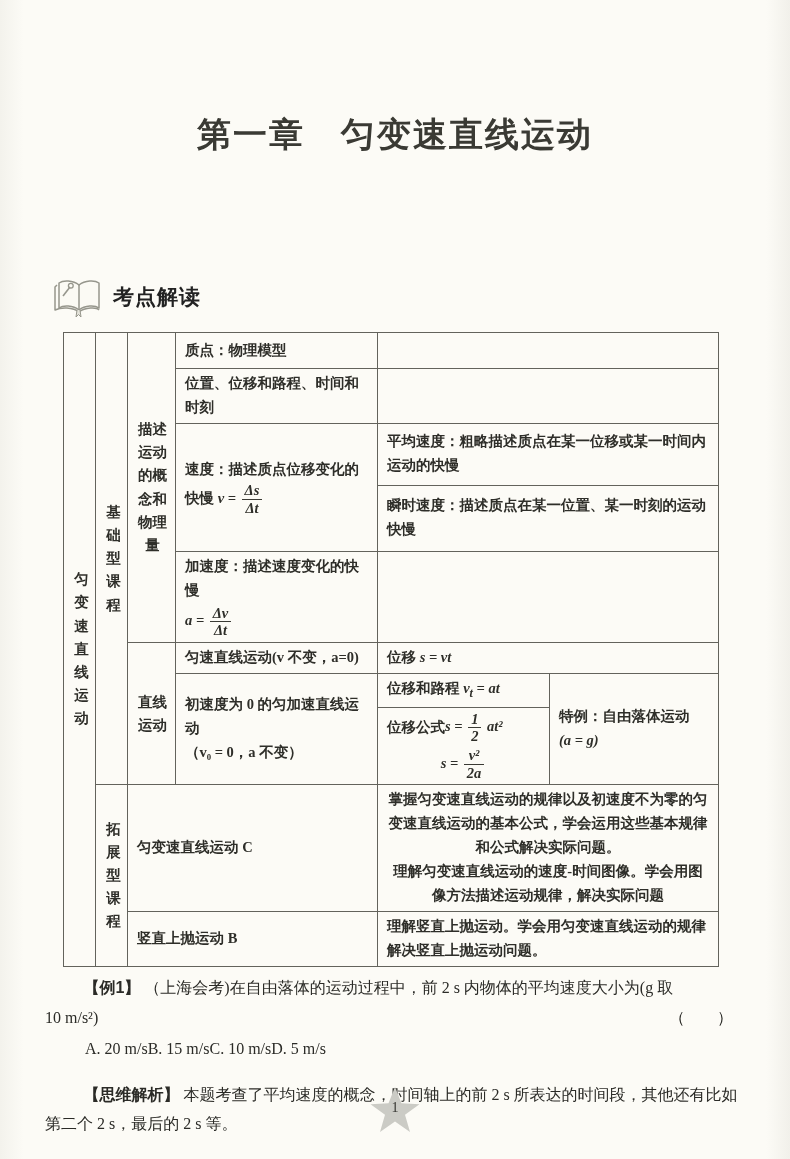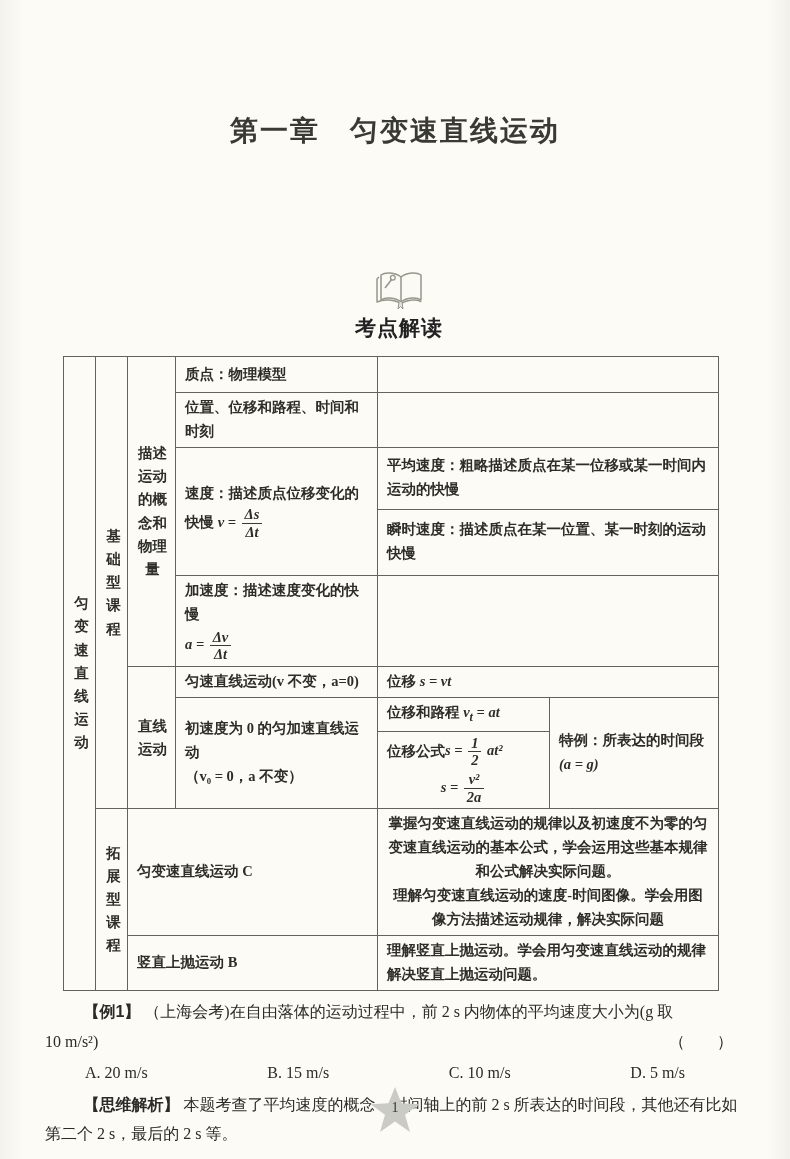--- a/index.html
+++ b/index.html
@@ -14,30 +14,29 @@
     overflow:hidden;
     background:linear-gradient(90deg,#f3f2ec 0%,#fcfbf6 3%,#fcfbf6 97%,#f1f0ea 100%);
     color:#2b2b27;
     box-sizing:border-box;
     padding:0 45px;
   }
   
   .chapter-title{
     padding-top:112px;
     text-align:center;
-    font-size:28px;
+    font-size:34px;
     font-weight:bold;
     letter-spacing:2px;
     color:#3a3a34;
   }
   
   .section-header{
-    display:flex;align-items:center;gap:4px;
+    display:flex;align-items:center;gap:12px;
     margin:0 0 14px 8px;
-    flex-direction:column;
   }
   .section-header.first{margin-top:118px;}
   .section-header.second{margin-top:24px;margin-bottom:10px;}
   .section-header .icon{flex:0 0 auto;line-height:0;}
   .section-title{
     font-size:21px;font-weight:bold;color:#222;
     font-family:"Liberation Sans","DejaVu Sans",sans-serif;
     letter-spacing:1px;
   }
   
@@ -77,22 +76,22 @@
   .fline{margin-top:2px;}
   .centerline{text-align:center;}
   .descp{margin:0;text-align:center;}
   
   .example-block{font-size:16px;line-height:1.85;margin-top:6px;}
   .para{margin:0;}
   .indent{text-indent:2.4em;}
   .tag{font-weight:bold;font-family:Liberation Sans, sans-serif;}
   .bracket{float:right;margin-right:12px;}
   .options{
-    display:flex;justify-content:space-between;
-    margin:2px 60px 2px 40px;
+    display:flex;
+    margin:2px 60px 16px 40px;
   }
   
   .star-wrap{
     position:absolute;left:50%;bottom:24px;
     transform:translateX(-50%);
     width:50px;height:48px;
   }
   .star{
     position:absolute;inset:0;
     background:#cbcbc5;
@@ -187,21 +186,21 @@
     <tr style="height:32px">
       <td rowspan="2">
         <span>初速度为 0 的匀加速直线运动</span><br>
         <span>（v₀ = 0，a 不变）</span>
       </td>
       <td>
         <span>位移和路程</span>
         <span class="fml"><span>v</span><sub>t</sub> <span>= at</span></span>
       </td>
       <td rowspan="2">
-        <span>特例：所表达的时间段</span><br>
+        <span>特例：自由落体运动</span><br>
         <span class="fml">(a = g)</span>
       </td>
     </tr>
     <tr style="height:70px">
       <td>
         <div>
           <span>位移公式</span><span class="fml"><span>s =</span>
           <span class="frac"><span class="num">1</span><span class="den">2</span></span>
           <span>at²</span></span>
         </div>

